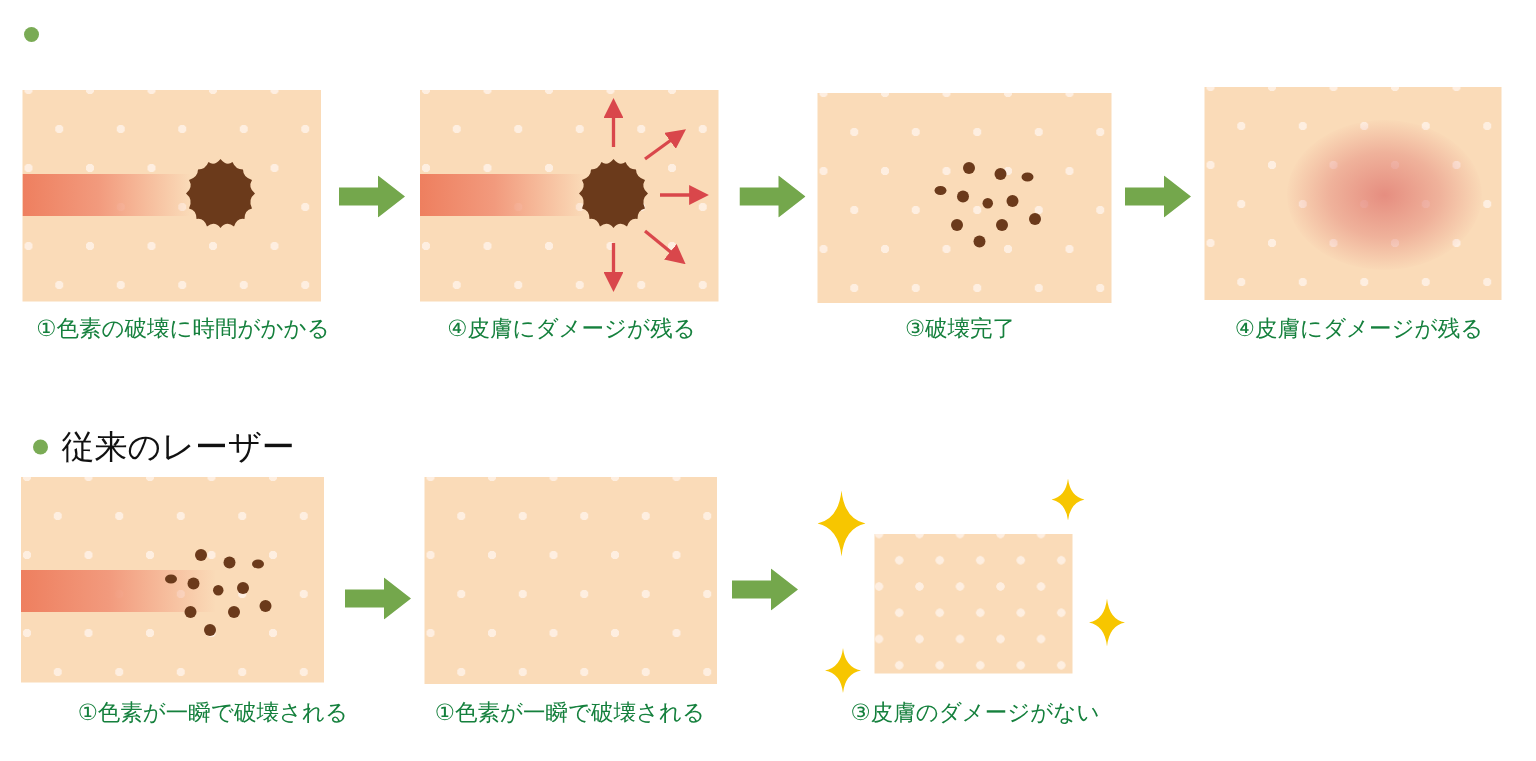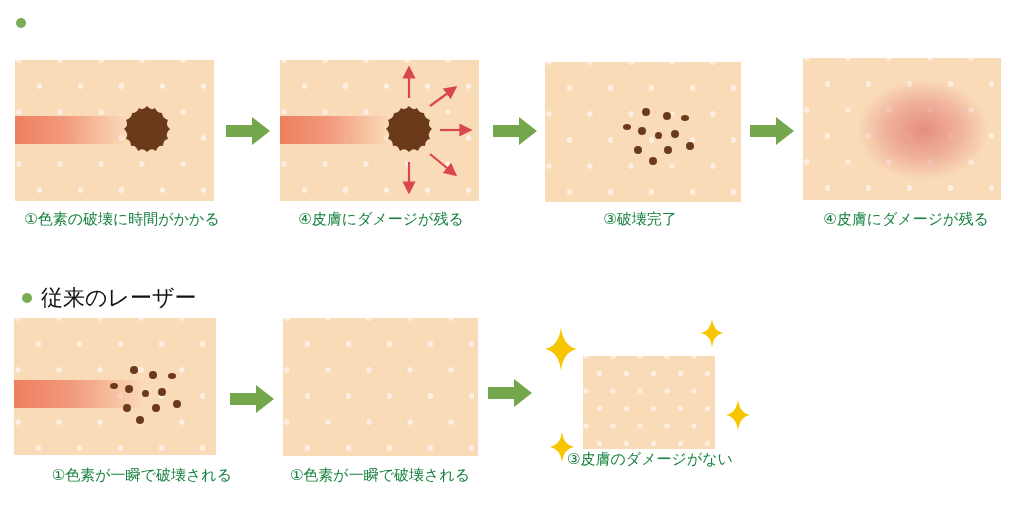--- a/index.html
+++ b/index.html
@@ -134,13 +134,13 @@
 <svg class="sparkle" style="left:701px; top:319px;" width="22" height="28" viewBox="-11 -14 22 28">
   <path d="M0,-14 Q1.5,-2 11,0 Q1.5,2 0,14 Q-1.5,2 -11,0 Q-1.5,-2 0,-14 Z" fill="#f7c600"></path>
 </svg>
 <svg class="sparkle" style="left:726px; top:399px;" width="24" height="32" viewBox="-12 -16 24 32">
   <path d="M0,-16 Q1.5,-2 12,0 Q1.5,2 0,16 Q-1.5,2 -12,0 Q-1.5,-2 0,-16 Z" fill="#f7c600"></path>
 </svg>
 <svg class="sparkle" style="left:550px; top:432px;" width="24" height="30" viewBox="-12 -15 24 30">
   <path d="M0,-15 Q1.5,-2 12,0 Q1.5,2 0,15 Q-1.5,2 -12,0 Q-1.5,-2 0,-15 Z" fill="#f7c600"></path>
 </svg>
 
-<div class="caption" style="left:545px; top:450px; width:210px;">③皮膚のダメージがない</div>
+<div class="caption" style="left:545px; top:466px; width:210px;">③皮膚のダメージがない</div>
 
 </body></html>

